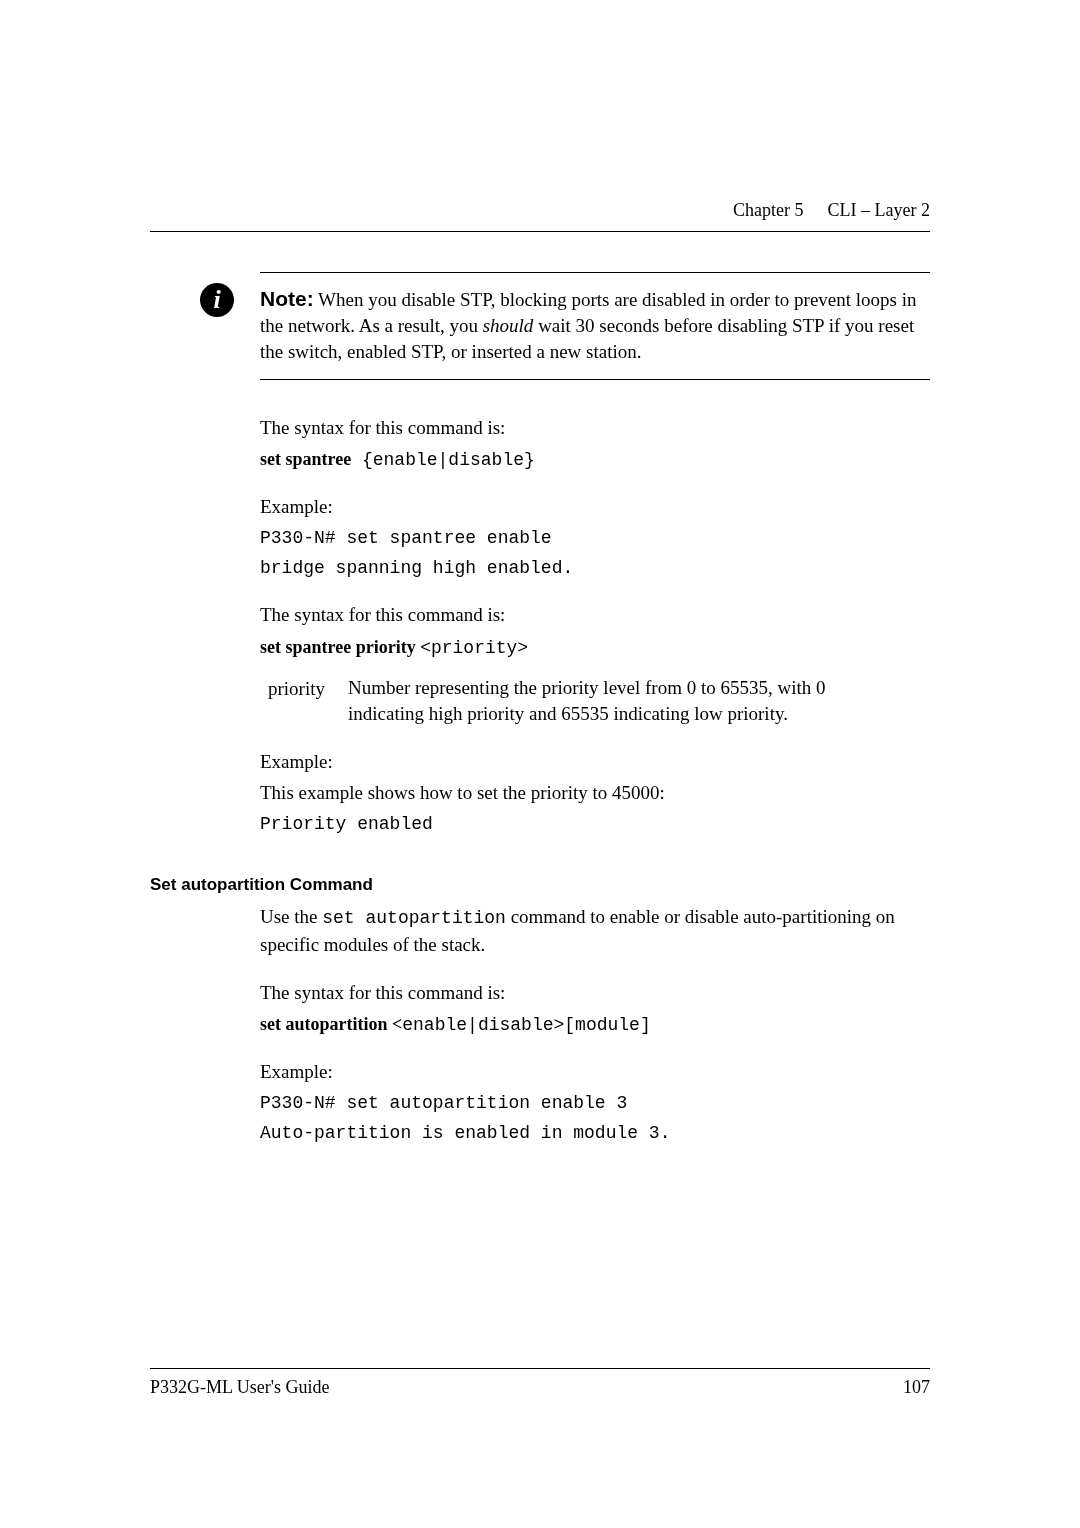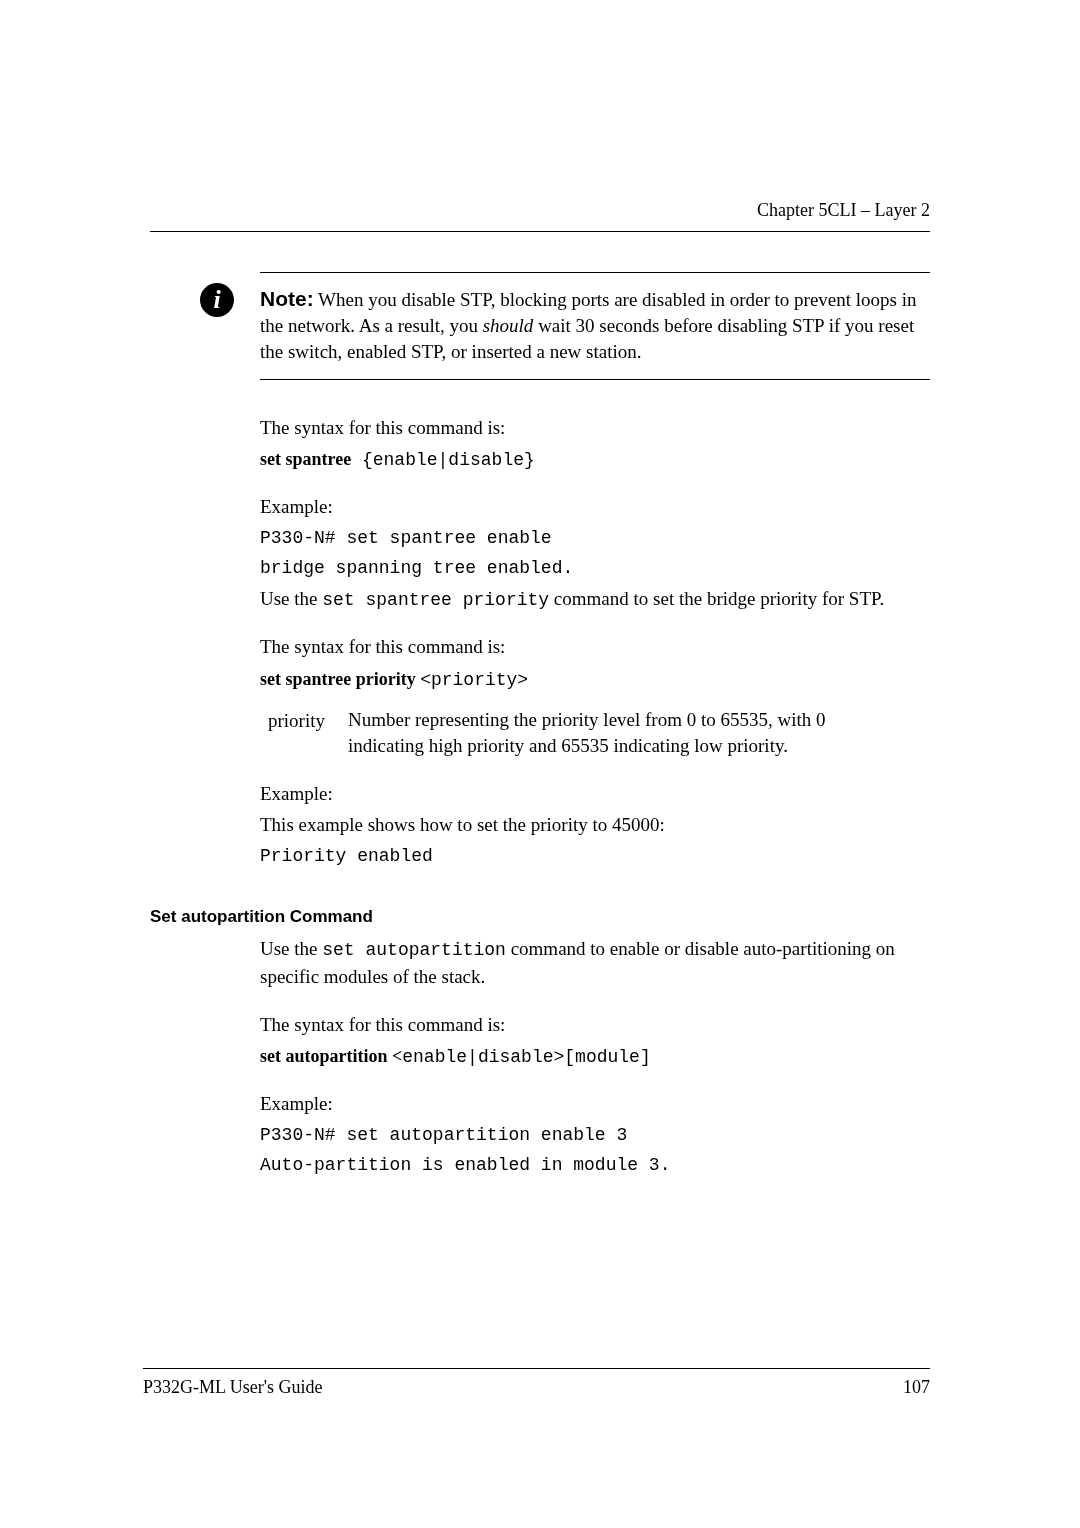--- a/index.html
+++ b/index.html
@@ -13,20 +13,21 @@
     box-sizing: border-box;
     position: relative;
   }
   .page {
     padding: 200px 150px 0 150px;
     box-sizing: border-box;
   }
   .header-row {
     display: flex;
     justify-content: flex-end;
+    gap: 24px;
     font-size: 18px;
     margin-bottom: 10px;
   }
   .header-rule {
     border: none;
     border-top: 1.5px solid #000;
     margin: 0 0 40px 0;
   }
   .note-block {
     margin-left: 110px;
@@ -95,21 +96,21 @@
     font-size: 19px;
   }
   .param-desc {
     font-size: 19px;
     line-height: 1.4;
     max-width: 540px;
   }
   .footer {
     position: absolute;
     bottom: 130px;
-    left: 143px;
+    left: 150px;
     right: 150px;
   }
   .footer-rule {
     border: none;
     border-top: 1.5px solid #000;
     margin: 0 0 8px 0;
   }
   .footer-row {
     display: flex;
     justify-content: space-between;
@@ -138,29 +139,24 @@
   <div class="body-block mt-lg">
     <p>The syntax for this command is:</p>
     <p>
       <span class="mono-bold">set spantree</span><span class="mono"> {enable|disable}</span>
     </p>
   </div>
 
   <div class="body-block mt-md">
     <p>Example:</p>
     <p class="mono">P330-N# set spantree enable</p>
-    <p class="mono">bridge spanning tree enabled.</p>
-  </div>
-
-
-  <div class="body-block">
-    <p>
-      <span>Use the </span><span class="mono">set spantree priority</span><span> command to set the bridge priority for STP.</span>
-    </p>
-  </div>
+    <p class="mono">bridge spanning high enabled.</p>
+  </div>
+
+
 
   <div class="body-block mt-md">
     <p>The syntax for this command is:</p>
     <p>
       <span class="mono-bold">set spantree priority </span><span class="mono">&lt;priority&gt;</span>
     </p>
     <div class="param-row">
       <div class="param-name">priority</div>
       <div class="param-desc">Number representing the priority level from 0 to 65535, with 0 indicating high priority and 65535 indicating low priority.</div>
     </div>

